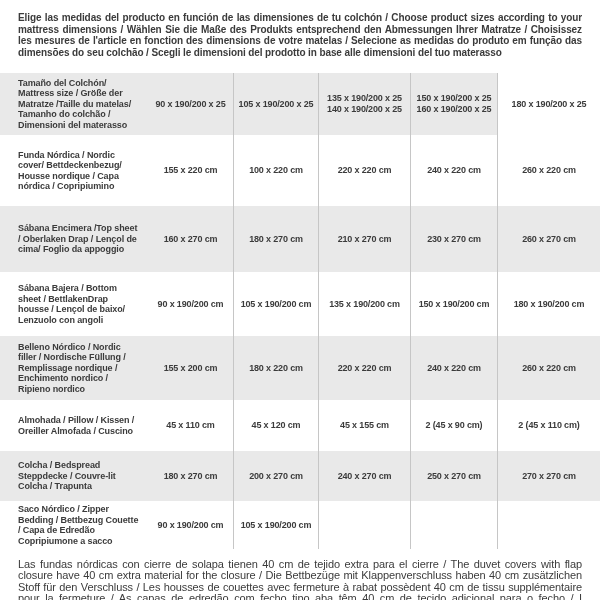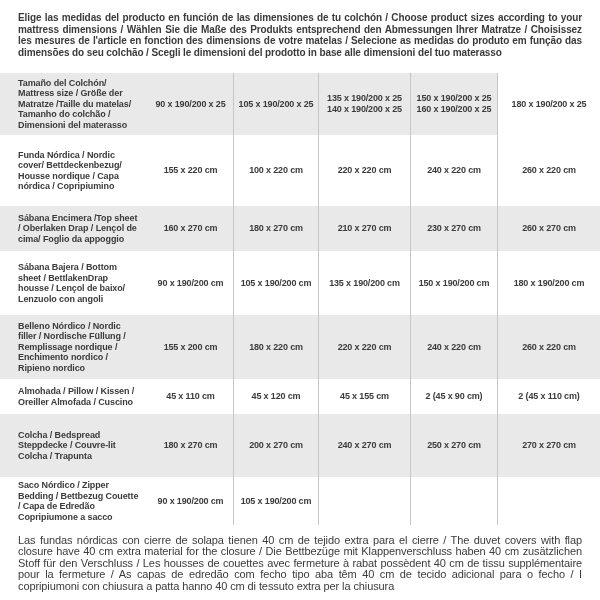--- a/index.html
+++ b/index.html
@@ -37,22 +37,22 @@
     justify-content:center;
     text-align:center;
     font-size:9px;
     font-weight:bold;
     letter-spacing:-0.15px;
     line-height:11px;
     white-space:pre;
   }
   .sep{border-left:1px solid #c6c6c6;}
   .white-cell{background:#ffffff;}
-  .r0{height:62px}.r1{height:71px}.r2{height:45px}.r3{height:64px}
-  .r4{height:64px}.r5{height:35px}.r6{height:63px}.r7{height:48px}
+  .r0{height:62px}.r1{height:71px}.r2{height:66px}.r3{height:64px}
+  .r4{height:64px}.r5{height:51px}.r6{height:50px}.r7{height:48px}
   .bottom-note{
     margin:0;
     padding:10px 18px 0 18px;
     font-size:11px;
     font-weight:normal;
     line-height:11.4px;
     text-align:justify;
     letter-spacing:-0.1px;
   }
 </style>

